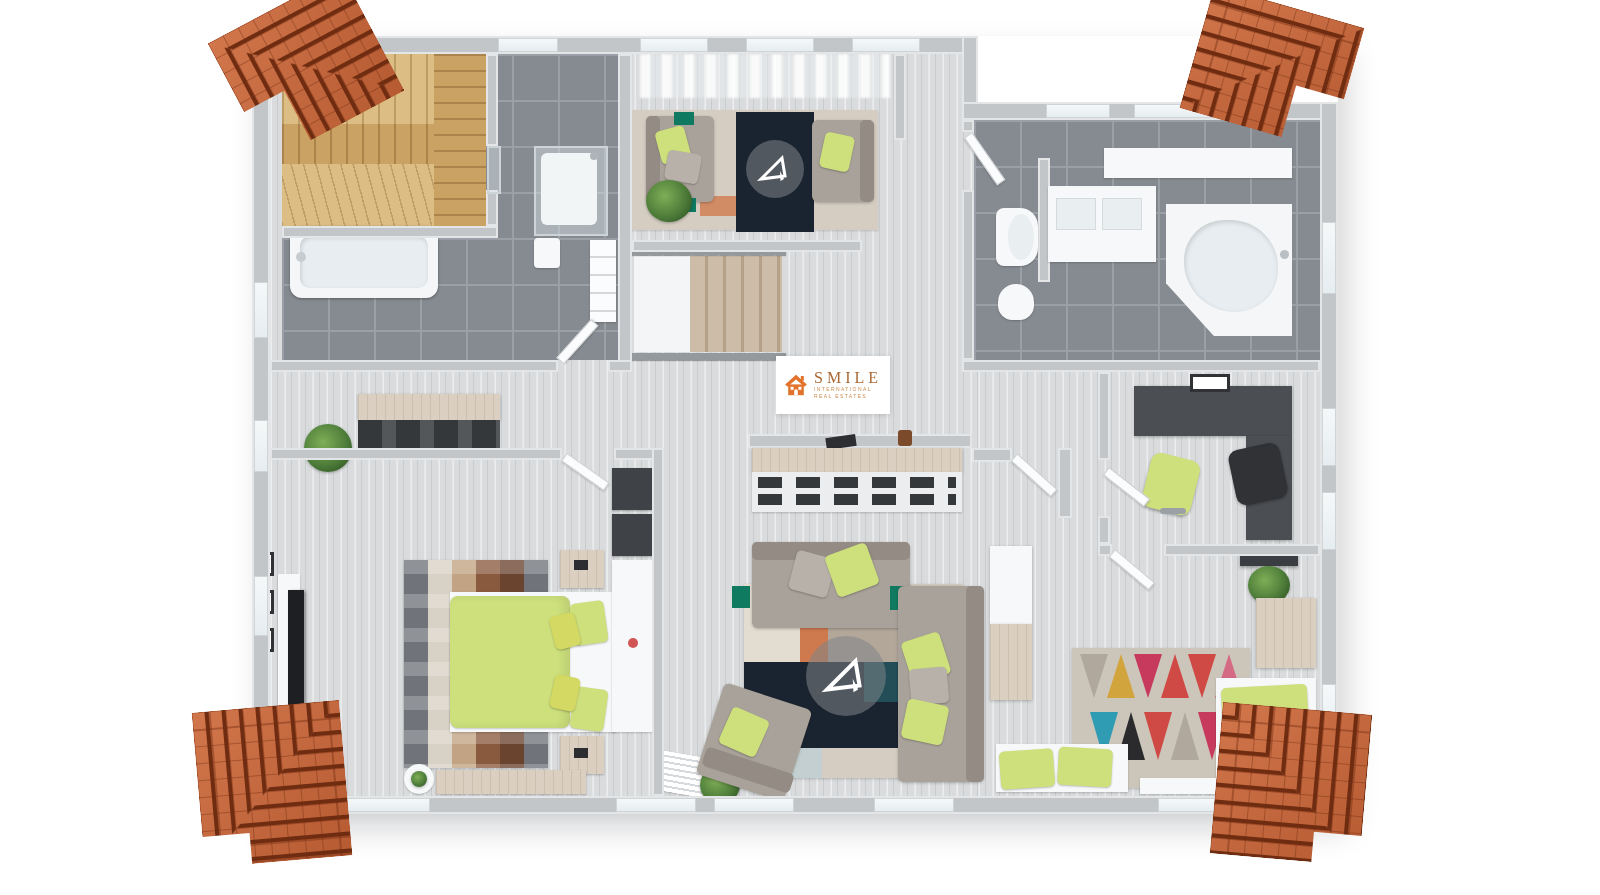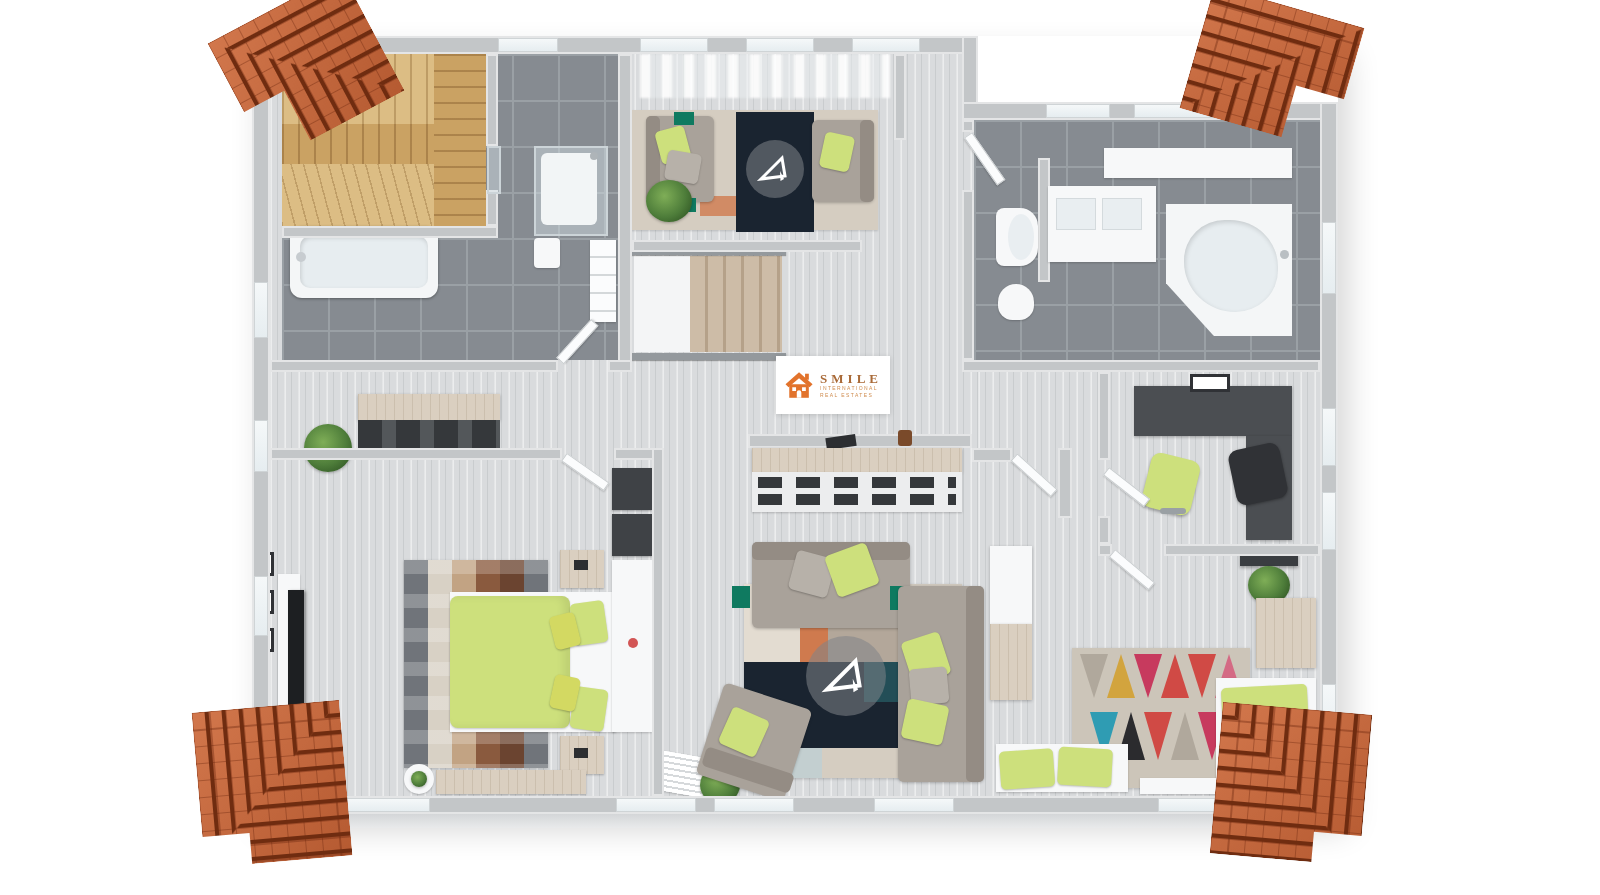--- a/index.html
+++ b/index.html
@@ -43,21 +43,21 @@
   .triUL{clip-path:polygon(0 0,100% 0,0 100%);}
   .triLR{clip-path:polygon(100% 0,100% 100%,0 100%);}
   
   .chevrug{background:repeating-linear-gradient(90deg,#70747a 0 24px,#d8d1c5 24px 48px,#c2a383 48px 72px,#8a5a3e 72px 96px,#6b4430 96px 120px);
            background-blend-mode:normal;box-shadow:0 1px 3px rgba(0,0,0,.2);}
   .chevrug::after{content:"";position:absolute;inset:0;background:repeating-linear-gradient(180deg,rgba(255,255,255,.22) 0 14px,transparent 14px 34px);}
   .tri{position:absolute;}
   .wm{border-radius:50%;background:rgba(128,132,136,.55);display:flex;align-items:center;justify-content:center;}
   
   .logocard{background:#fff;box-shadow:0 1px 5px rgba(0,0,0,.15);display:flex;align-items:center;gap:6px;padding:6px 8px;box-sizing:border-box;}
-  .logoname{font-family:"Liberation Serif",serif;font-weight:700;font-size:13px;letter-spacing:4px;color:var(--c-logo_name);line-height:1;}
+  .logoname{font-family:"Liberation Serif",serif;font-weight:400;font-size:16px;letter-spacing:4px;color:var(--c-logo_name);line-height:1;}
   .logotag{font-size:5px;letter-spacing:1.4px;color:var(--c-logo_tag);line-height:1.4;white-space:nowrap;}
   .curtain{background:repeating-linear-gradient(90deg,rgba(255,255,255,.85) 0 10px,rgba(236,240,242,.5) 10px 22px);filter:blur(1px);}
   .drawer{background:#fbfcfd;box-shadow:0 1px 2px rgba(0,0,0,.2);background-image:repeating-linear-gradient(180deg,transparent 0 16px,#d4d8da 16px 18px);}
   .glass{background:rgba(214,226,232,.45);border:2px solid #ccd4d8;}
   .stairs{background:repeating-linear-gradient(90deg,var(--c-stairs_a) 0 15px,var(--c-stairs_b) 15px 18px);}
   .rail{background:#94999d;box-shadow:0 1px 1px rgba(0,0,0,.3);}
   .frame{background:#fff;border:3px solid #303236;box-sizing:border-box;}
   .rack{background:repeating-linear-gradient(180deg,#fff 0 4px,#d6d9db 4px 6px);box-shadow:0 1px 2px rgba(0,0,0,.2);}
 </style>
 </head>

